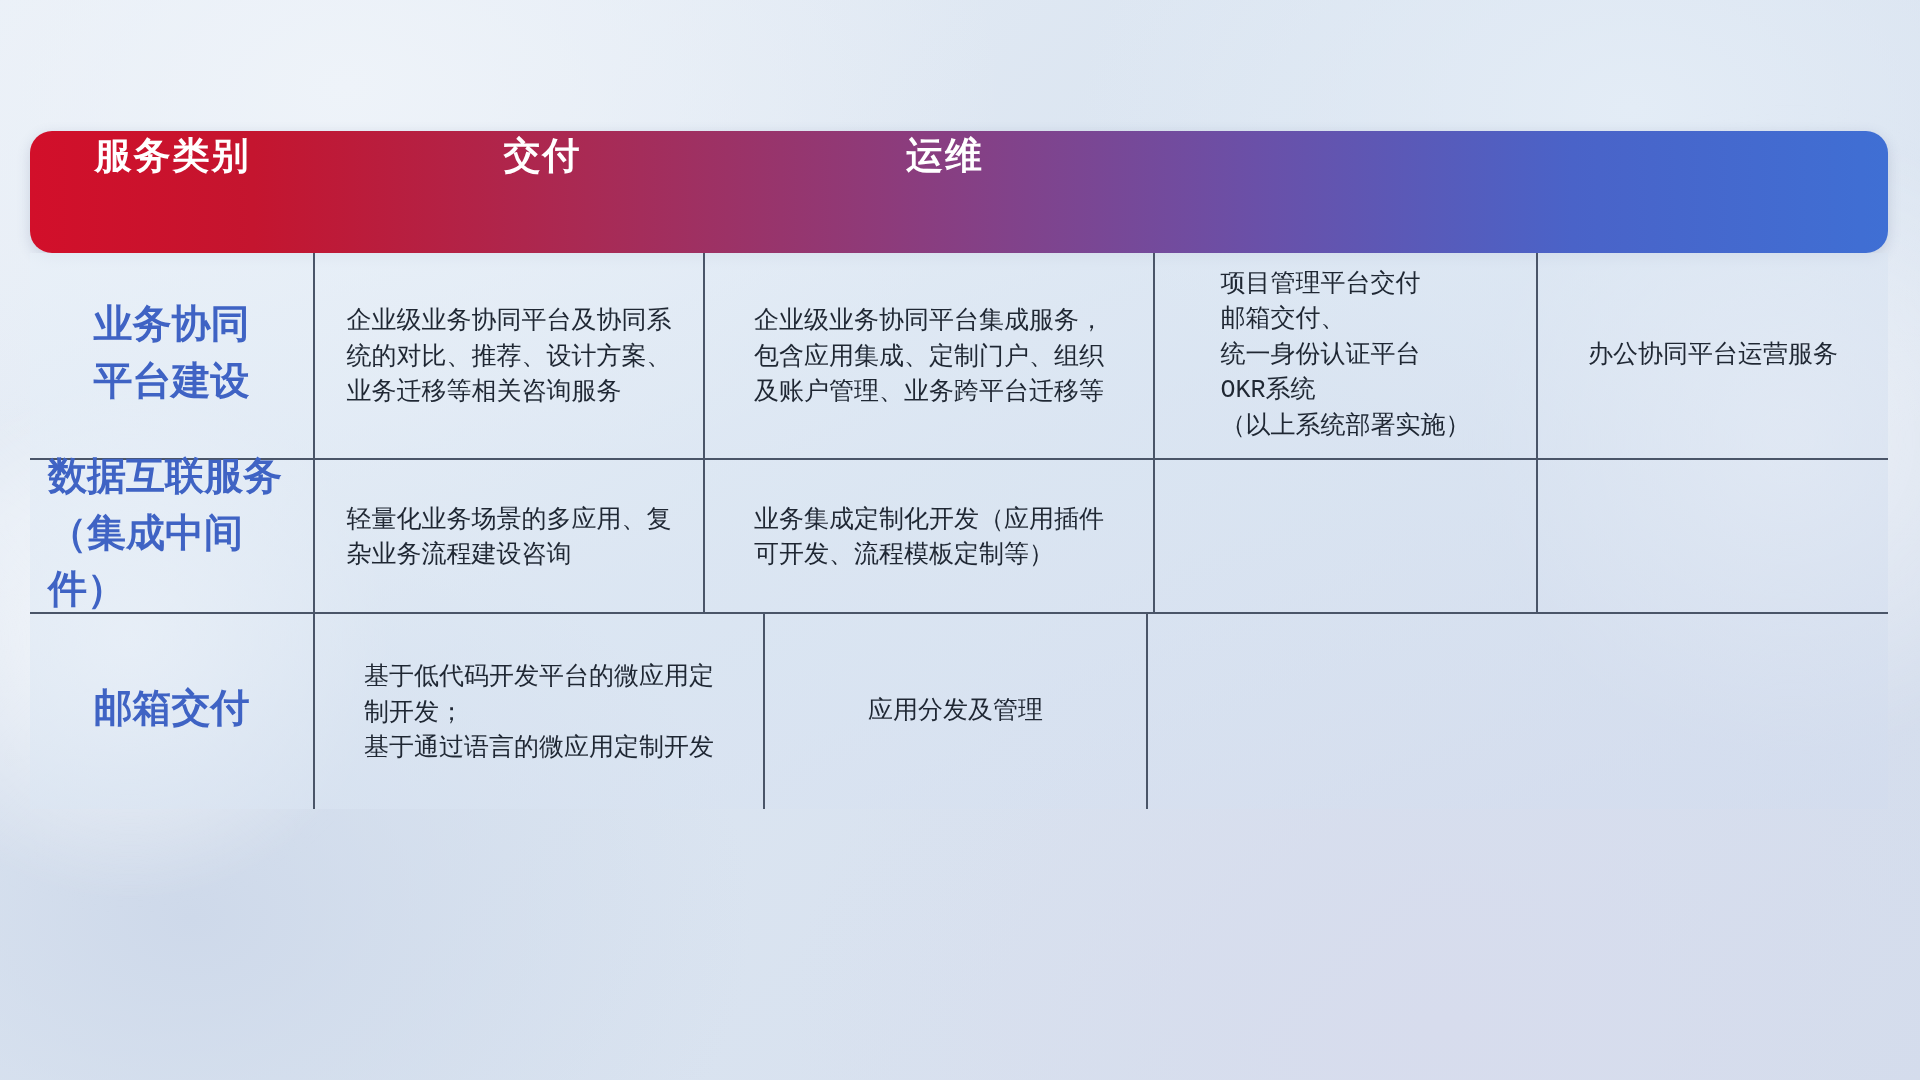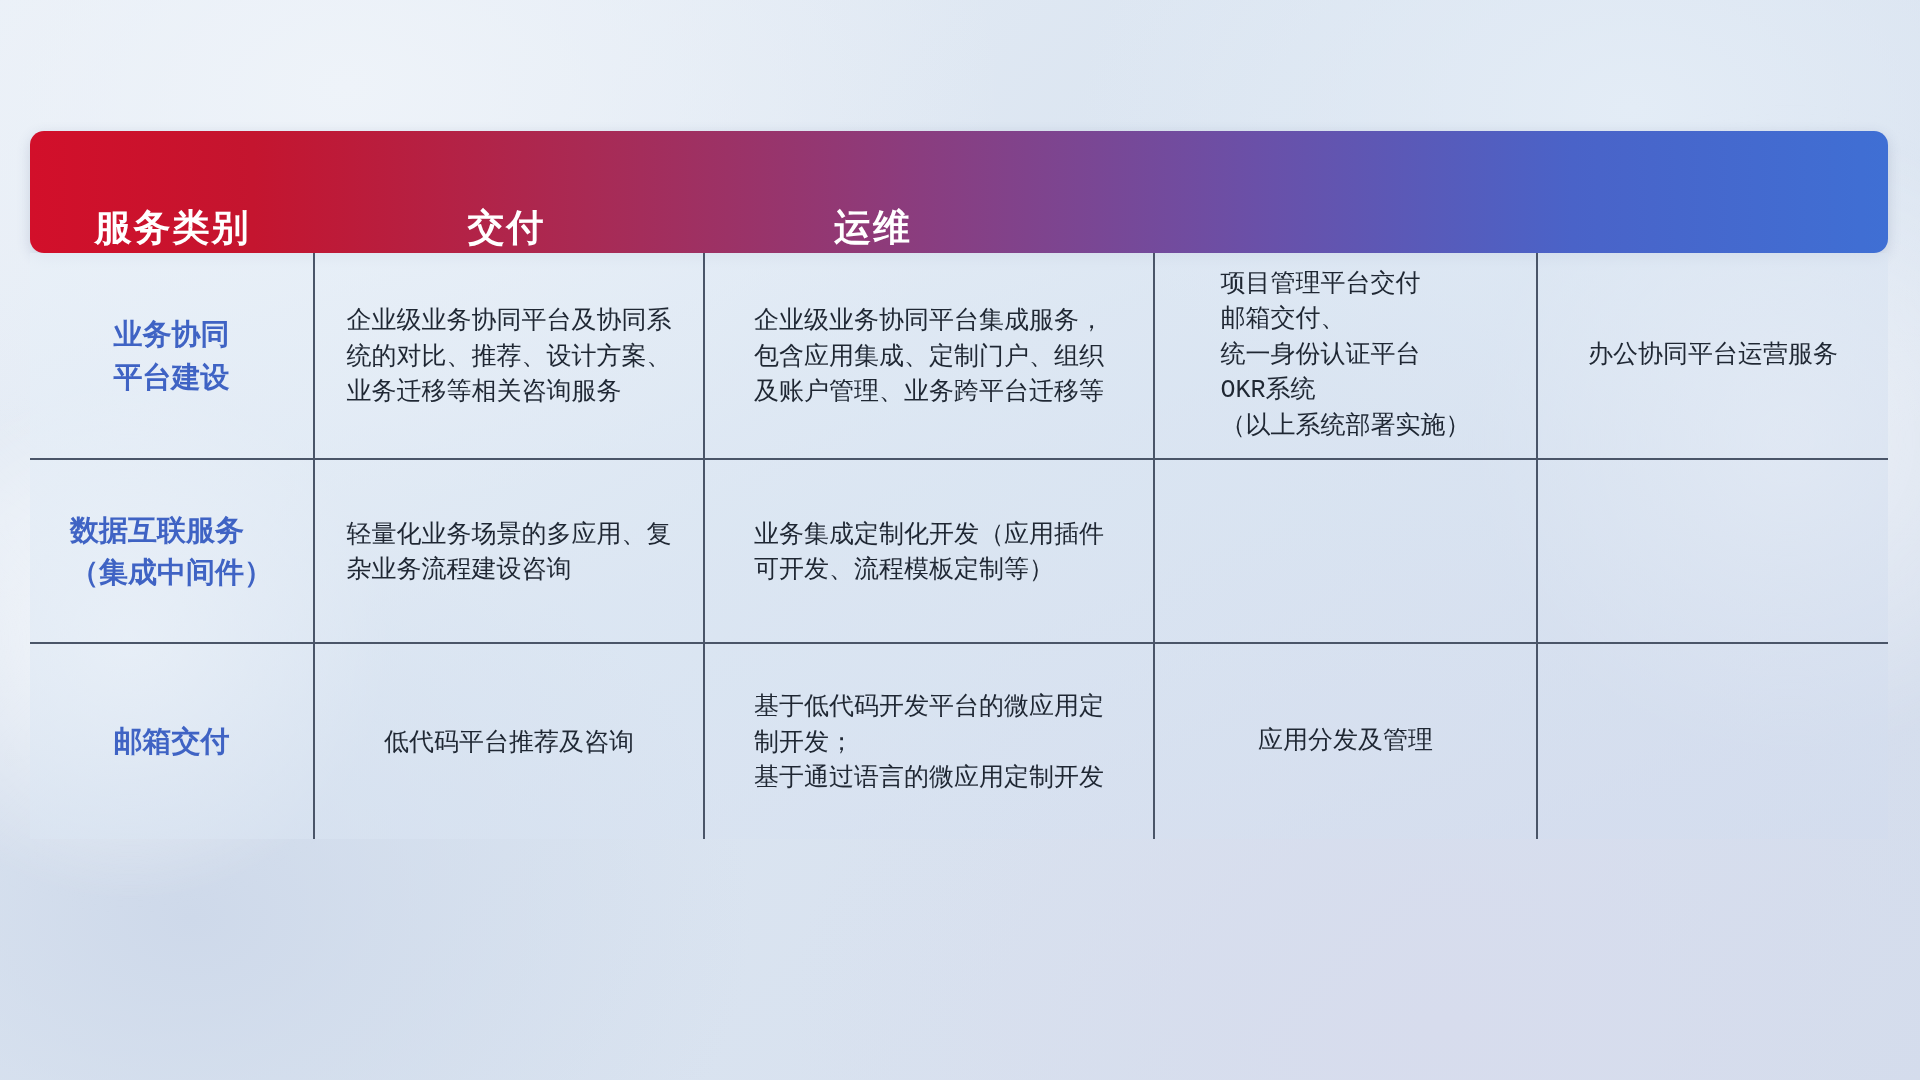--- a/index.html
+++ b/index.html
@@ -48,26 +48,27 @@
   .table-wrap {
     position: absolute;
     left: 30px;
     top: 131px;
     width: 1858px;
   }
 
   .header-bar {
     display: flex;
     height: 122px;
-    border-radius: 14px;
+    border-radius: 22px;
     background: linear-gradient(90deg, #d20f2a 0%, #c4152f 12%, #a92a54 30%, #8a3d7f 48%, #6a50a8 66%, #4a63c8 83%, #3f6fd4 100%);
     color: #ffffff;
-    align-items: flex-end;
+    align-items: flex-start;
     overflow: hidden;
     box-shadow: 0 4px 14px rgba(60,70,120,0.18);
+    gap: 36px;
   }
   .header-cell {
     text-align: center;
     font-size: 37px;
     font-weight: bold;
     letter-spacing: 2px;
     white-space: nowrap;
   }
 
   .col-0 { width: 285px; flex: 0 0 285px; }
@@ -95,26 +96,27 @@
     text-align: left;
     display: flex;
     align-items: center;
     justify-content: center;
     border-right: 2px solid #4a5568;
   }
   .cell:last-child { border-right: none; font-family: Liberation Mono, monospace; }
   .cell.cat {
     color: #3f63c4;
     font-weight: bold;
-    font-size: 29px;
+    font-size: 39px;
     border-right: 2px solid #4a5568;
     line-height: 1.45;
+    font-family: Liberation Mono, monospace;
   }
   .row-0 .cell { height: 205px; }
-  .row-1 .cell { height: 182px; }
+  .row-1 .cell { height: 152px; }
   .row-2 .cell { height: 195px; }
 
   .ml { white-space: pre-line; }
 </style>
 </head>
 <body>
 
 <div class="backdrop"></div>
 <div class="glow-left"></div>
 <div class="glow-right"></div>
@@ -152,21 +154,20 @@
       <div class="cell col-1 ml">轻量化业务场景的多应用、复
 杂业务流程建设咨询</div>
       <div class="cell col-2 ml">业务集成定制化开发（应用插件
 可开发、流程模板定制等）</div>
       <div class="cell col-3 ml"></div>
       <div class="cell col-4 ml"></div>
     </div>
 
     <div class="row row-2">
       <div class="cell cat col-0 ml">邮箱交付</div>
-      <div class="cell col-1 ml">低代码平台推荐及咨询</div>
       <div class="cell col-2 ml">基于低代码开发平台的微应用定
 制开发；
 基于通过语言的微应用定制开发</div>
       <div class="cell col-3 ml">应用分发及管理</div>
       <div class="cell col-4 ml"></div>
     </div>
 
   </div>
 </div>
 

